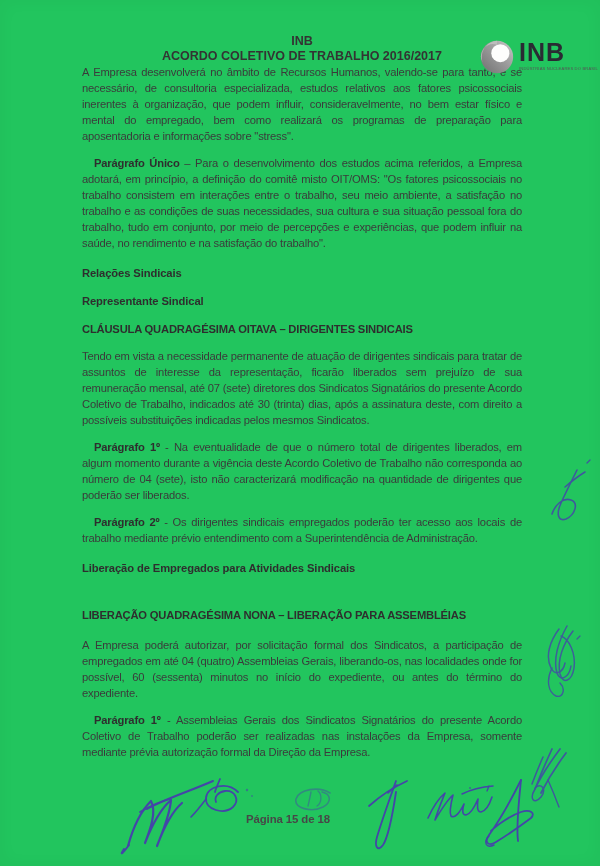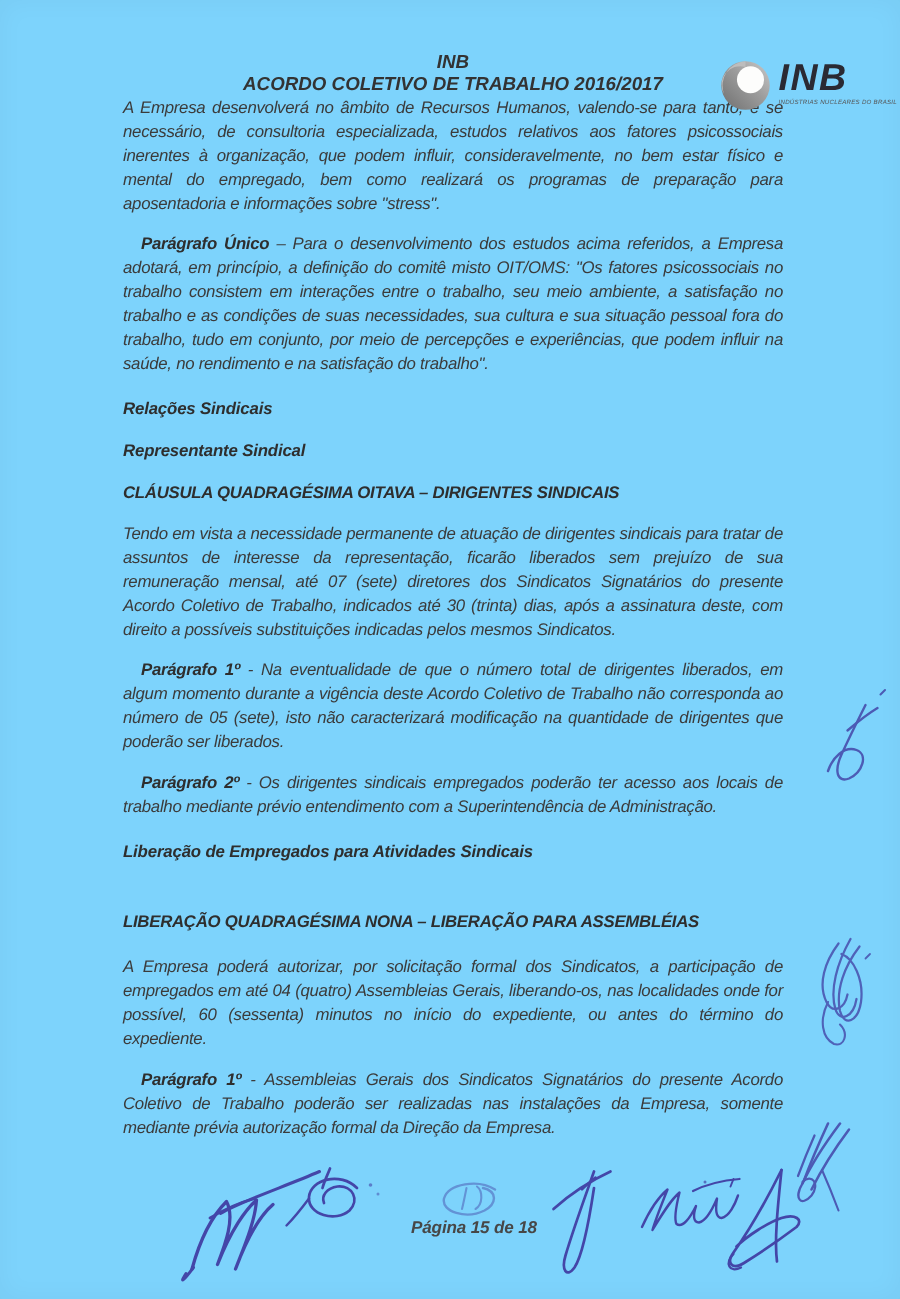--- a/index.html
+++ b/index.html
@@ -1,37 +1,36 @@
 <!DOCTYPE html>
 <html><head>
 <meta charset="utf-8">
 <style>
   html,body{margin:0;padding:0;background:#e9e9e7;}
   .page{
     position:relative;width:600px;height:866px;margin:0 auto;
-    background:#7dd3fc;overflow:hidden;
+    background:#22c55e;overflow:hidden;
     font-family:"Liberation Sans",sans-serif;color:#3b3b3b;
     box-shadow:inset 0 0 18px rgba(0,0,0,0.04);
-    font-style:italic;
   }
   .content{position:absolute;left:82px;top:0;width:440px;}
   .doc-header{padding-top:34px;text-align:center;font-weight:bold;font-size:12.5px;line-height:15px;color:#333;}
   .logo{position:absolute;left:478px;top:38px;width:112px;display:flex;align-items:flex-start;}
   .logo-mark{width:38px;height:38px;flex:0 0 auto;}
   .logo-rt{margin-left:3px;padding-top:2px;}
   .logo-word{font-weight:bold;font-size:25px;line-height:25px;letter-spacing:1px;color:#2a2a33;font-family:"Liberation Sans",sans-serif;}
   .logo-sub{display:block;font-size:5px;letter-spacing:0.2px;color:#555;transform:scale(0.82);transform-origin:left top;white-space:nowrap;margin-top:1px;}
   p,.h{font-size:11.2px;letter-spacing:-0.18px;line-height:16px;text-align:justify;margin:0 0 11px 0;}
   .h{font-weight:bold;color:#2e2e2e;}
   .h2line{margin-top:22px;}
   .center-h{text-align:left;font-weight:bold;font-size:11.2px;letter-spacing:-0.1px;margin:16px 0 12px 0;color:#2e2e2e;}
   .gap-before-49{margin-top:33px;margin-bottom:14px;}
   .lead{font-weight:bold;color:#2e2e2e;margin-left:12px;}
   .page-number{
-    position:absolute;left:96px;width:440px;top:813px;text-align:center;
+    position:absolute;left:68px;width:440px;top:813px;text-align:center;
     font-size:11.4px;font-weight:bold;letter-spacing:-0.1px;color:#474747;
   }
   .ink-layer{position:absolute;left:0;top:0;width:600px;height:866px;pointer-events:none;}
   .ink-layer path{fill:none;stroke:#4446a8;stroke-linecap:round;stroke-linejoin:round;}
 </style>
 </head>
 <body>
 
 <div class="page">
 
@@ -46,21 +45,21 @@
 
     <p><span class="lead">Parágrafo Único</span><span> – Para o desenvolvimento dos estudos acima referidos, a Empresa adotará, em princípio, a definição do comitê misto OIT/OMS: "Os fatores psicossociais no trabalho consistem em interações entre o trabalho, seu meio ambiente, a satisfação no trabalho e as condições de suas necessidades, sua cultura e sua situação pessoal fora do trabalho, tudo em conjunto, por meio de percepções e experiências, que podem influir na saúde, no rendimento e na satisfação do trabalho".</span></p>
 
     <div class="center-h">Relações Sindicais</div>
     <div class="center-h">Representante Sindical</div>
 
     <div class="h" style="margin-top:14px;">CLÁUSULA QUADRAGÉSIMA OITAVA – DIRIGENTES SINDICAIS</div>
 
     <p>Tendo em vista a necessidade permanente de atuação de dirigentes sindicais para tratar de assuntos de interesse da representação, ficarão liberados sem prejuízo de sua remuneração mensal, até 07 (sete) diretores dos Sindicatos Signatários do presente Acordo Coletivo de Trabalho, indicados até 30 (trinta) dias, após a assinatura deste, com direito a possíveis substituições indicadas pelos mesmos Sindicatos.</p>
 
-    <p><span class="lead">Parágrafo 1º</span><span> - Na eventualidade de que o número total de dirigentes liberados, em algum momento durante a vigência deste Acordo Coletivo de Trabalho não corresponda ao número de 05 (sete), isto não caracterizará modificação na quantidade de dirigentes que poderão ser liberados.</span></p>
+    <p><span class="lead">Parágrafo 1º</span><span> - Na eventualidade de que o número total de dirigentes liberados, em algum momento durante a vigência deste Acordo Coletivo de Trabalho não corresponda ao número de 04 (sete), isto não caracterizará modificação na quantidade de dirigentes que poderão ser liberados.</span></p>
 
     <p><span class="lead">Parágrafo 2º</span><span> - Os dirigentes sindicais empregados poderão ter acesso aos locais de trabalho mediante prévio entendimento com a Superintendência de Administração.</span></p>
 
     <div class="center-h">Liberação de Empregados para Atividades Sindicais</div>
 
     <div class="h gap-before-49">LIBERAÇÃO QUADRAGÉSIMA NONA – LIBERAÇÃO PARA ASSEMBLÉIAS</div>
 
     <p>A Empresa poderá autorizar, por solicitação formal dos Sindicatos, a participação de empregados em até 04 (quatro) Assembleias Gerais, liberando-os, nas localidades onde for possível, 60 (sessenta) minutos no início do expediente, ou antes do término do expediente.</p>
 
     <p><span class="lead">Parágrafo 1º</span><span> - Assembleias Gerais dos Sindicatos Signatários do presente Acordo Coletivo de Trabalho poderão ser realizadas nas instalações da Empresa, somente mediante prévia autorização formal da Direção da Empresa.</span></p>

